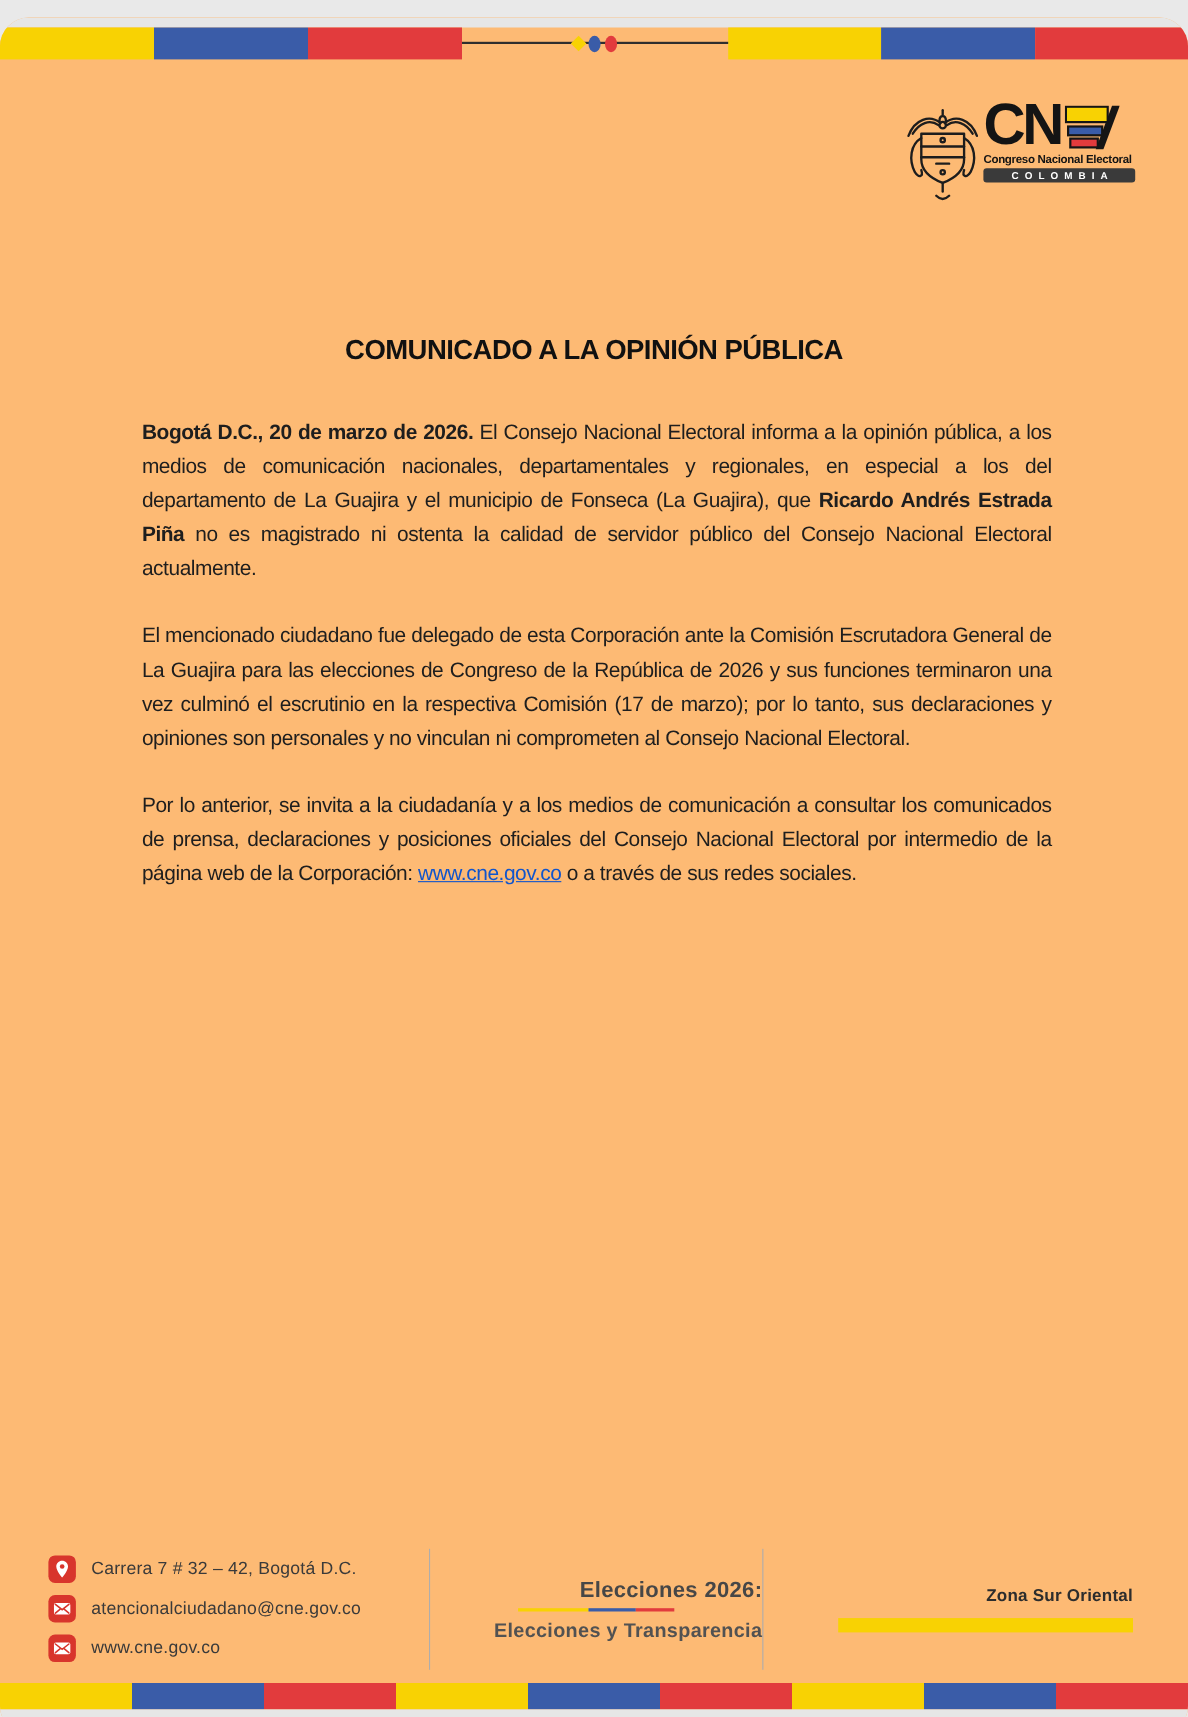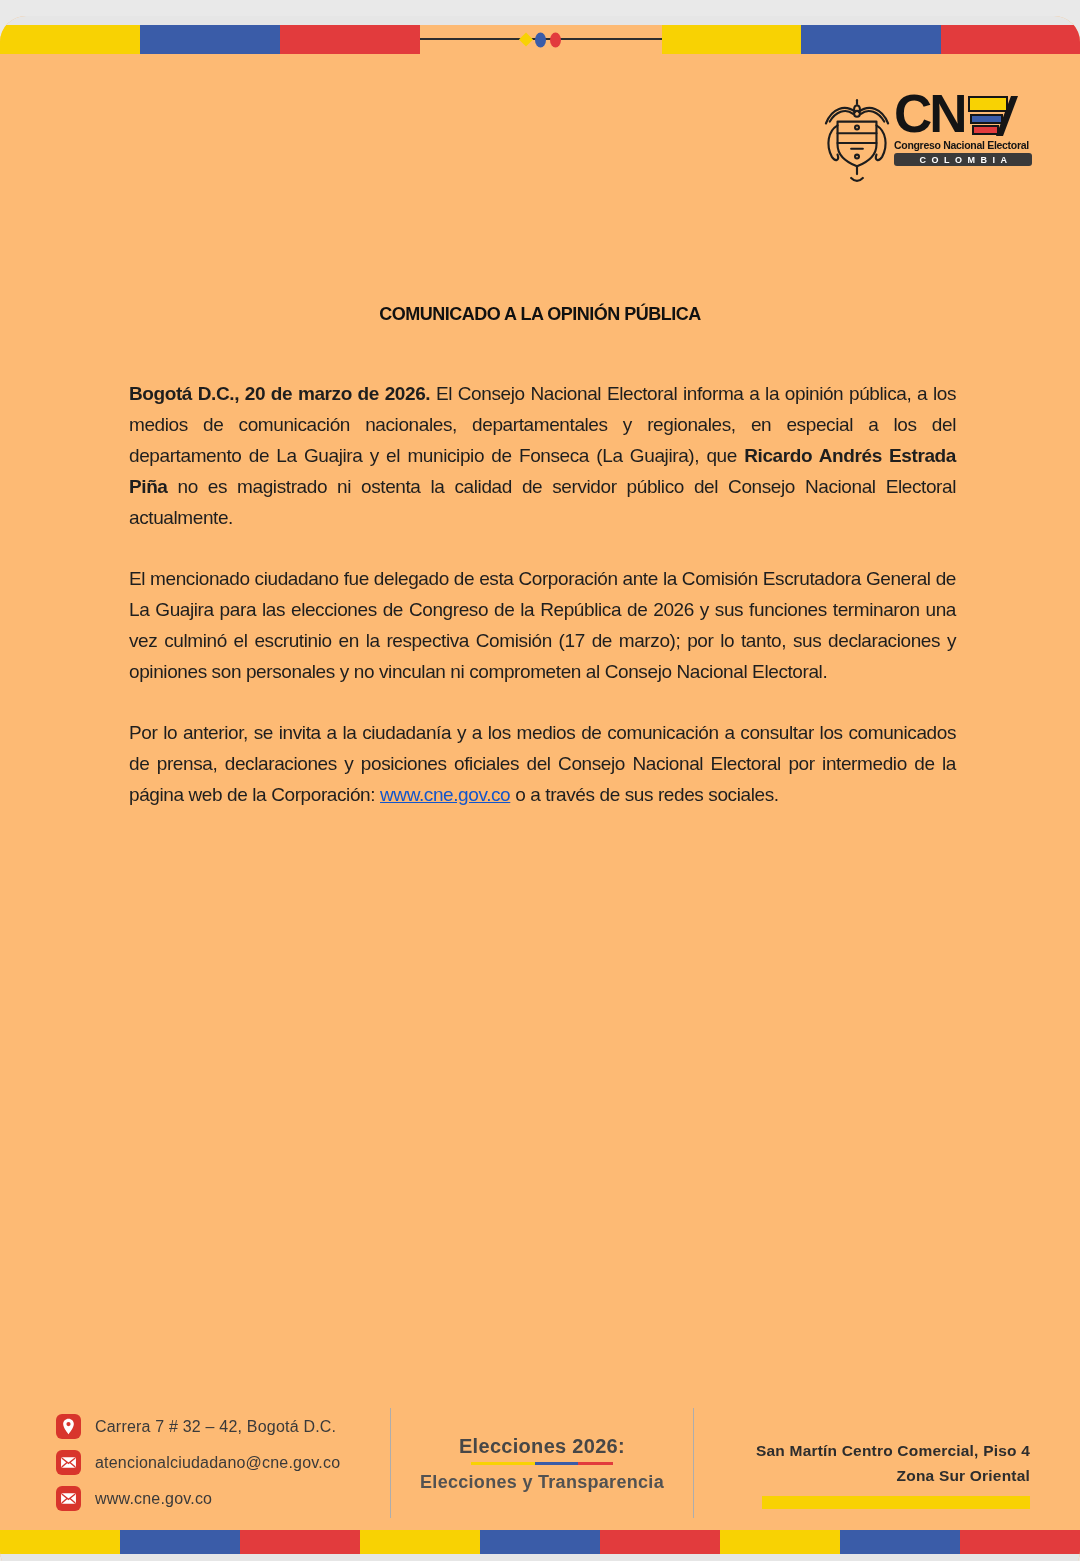--- a/index.html
+++ b/index.html
@@ -37,40 +37,40 @@
   #cn-row{display:flex;align-items:flex-start;gap:3px;height:42px;}
   #cn-text{font-size:53px;line-height:40px;font-weight:bold;letter-spacing:-3px;color:#141414;}
   #cne-flag-e{margin-top:2px;}
   #logo-name{margin-top:3px;font-size:10.5px;font-weight:bold;letter-spacing:-0.3px;color:#141414;white-space:nowrap;}
   #colombia-bar{margin-top:2px;height:13px;border-radius:3px;background:var(--colombia-bar);
     color:#fff;font-size:9px;font-weight:bold;letter-spacing:5.5px;
     display:flex;align-items:center;justify-content:center;padding-left:6px;}
 
   
   #doc-title{position:absolute;left:0;top:288px;width:1080px;text-align:center;
-    font-size:18px;font-weight:bold;letter-spacing:-0.5px;color:#111;}
+    font-size:25px;font-weight:bold;letter-spacing:-0.5px;color:#111;}
   #doc-body{position:absolute;left:129px;top:362px;width:827px;}
   #doc-body p{margin:0 0 30px 0;font-size:19px;line-height:31px;text-align:justify;
     color:#1e1e1e;letter-spacing:-0.4px;}
   #doc-body b{font-weight:bold;}
   #doc-body a{color:var(--link-blue);text-decoration:underline;}
 
   
   .footer-divider{position:absolute;top:1392px;width:1px;height:110px;background:var(--divider);}
   #divider-left{left:390px;}
   #divider-right{left:693px;}
 
-  #footer-contact{position:absolute;left:56px;top:1398px;width:320px;}
+  #footer-contact{position:absolute;left:44px;top:1398px;width:320px;}
   .contact-row{display:flex;align-items:center;gap:14px;margin-bottom:11px;}
   .contact-icon{width:25px;height:25px;border-radius:6px;background:var(--icon-red);
     display:flex;align-items:center;justify-content:center;flex:0 0 25px;}
   .contact-icon svg{width:21px;height:21px;}
   .contact-text{font-size:16px;color:var(--footer-text);letter-spacing:0.2px;}
 
-  #footer-campaign{position:absolute;left:391px;top:1419px;width:302px;text-align:center;}
+  #footer-campaign{position:absolute;left:391px;top:1419px;width:302px;text-align:right;}
   #campaign-title{font-size:20px;font-weight:bold;color:#474747;letter-spacing:0.3px;}
   #campaign-underline{display:flex;width:142px;height:3px;margin:4px auto 0;}
   #campaign-underline span{display:block;height:100%;}
   #campaign-underline span:nth-child(1){flex:45;}
   #campaign-underline span:nth-child(2){flex:30;}
   #campaign-underline span:nth-child(3){flex:25;}
   #campaign-subtitle{margin-top:7px;font-size:18px;font-weight:bold;color:#525252;letter-spacing:0.3px;}
 
   #footer-address{position:absolute;left:700px;top:1422px;width:330px;text-align:right;}
   .address-line{font-size:15.5px;font-weight:bold;color:#2d2d2d;line-height:25px;letter-spacing:0.2px;}
@@ -184,21 +184,20 @@
     <div id="campaign-title">Elecciones 2026:</div>
     <div id="campaign-underline">
         <span style="background: rgb(248, 210, 3);"></span>
         <span style="background: rgb(58, 92, 168);"></span>
         <span style="background: rgb(226, 59, 61);"></span>
       </div>
     <div id="campaign-subtitle">Elecciones y Transparencia</div>
   </div>
 
   <div id="footer-address">
-    <div class="address-line">San Martín Centro Comercial, Piso 4</div>
     <div class="address-line">Zona Sur Oriental</div>
     <div id="address-underline" style="background: rgb(248, 210, 3);"></div>
   </div>
 
   <div id="bottom-band">
       <div class="band-seg" style="background: rgb(248, 210, 3);"></div>
       <div class="band-seg" style="background: rgb(58, 92, 168);"></div>
       <div class="band-seg" style="background: rgb(226, 59, 61);"></div>
       <div class="band-seg" style="background: rgb(248, 210, 3);"></div>
       <div class="band-seg" style="background: rgb(58, 92, 168);"></div>

